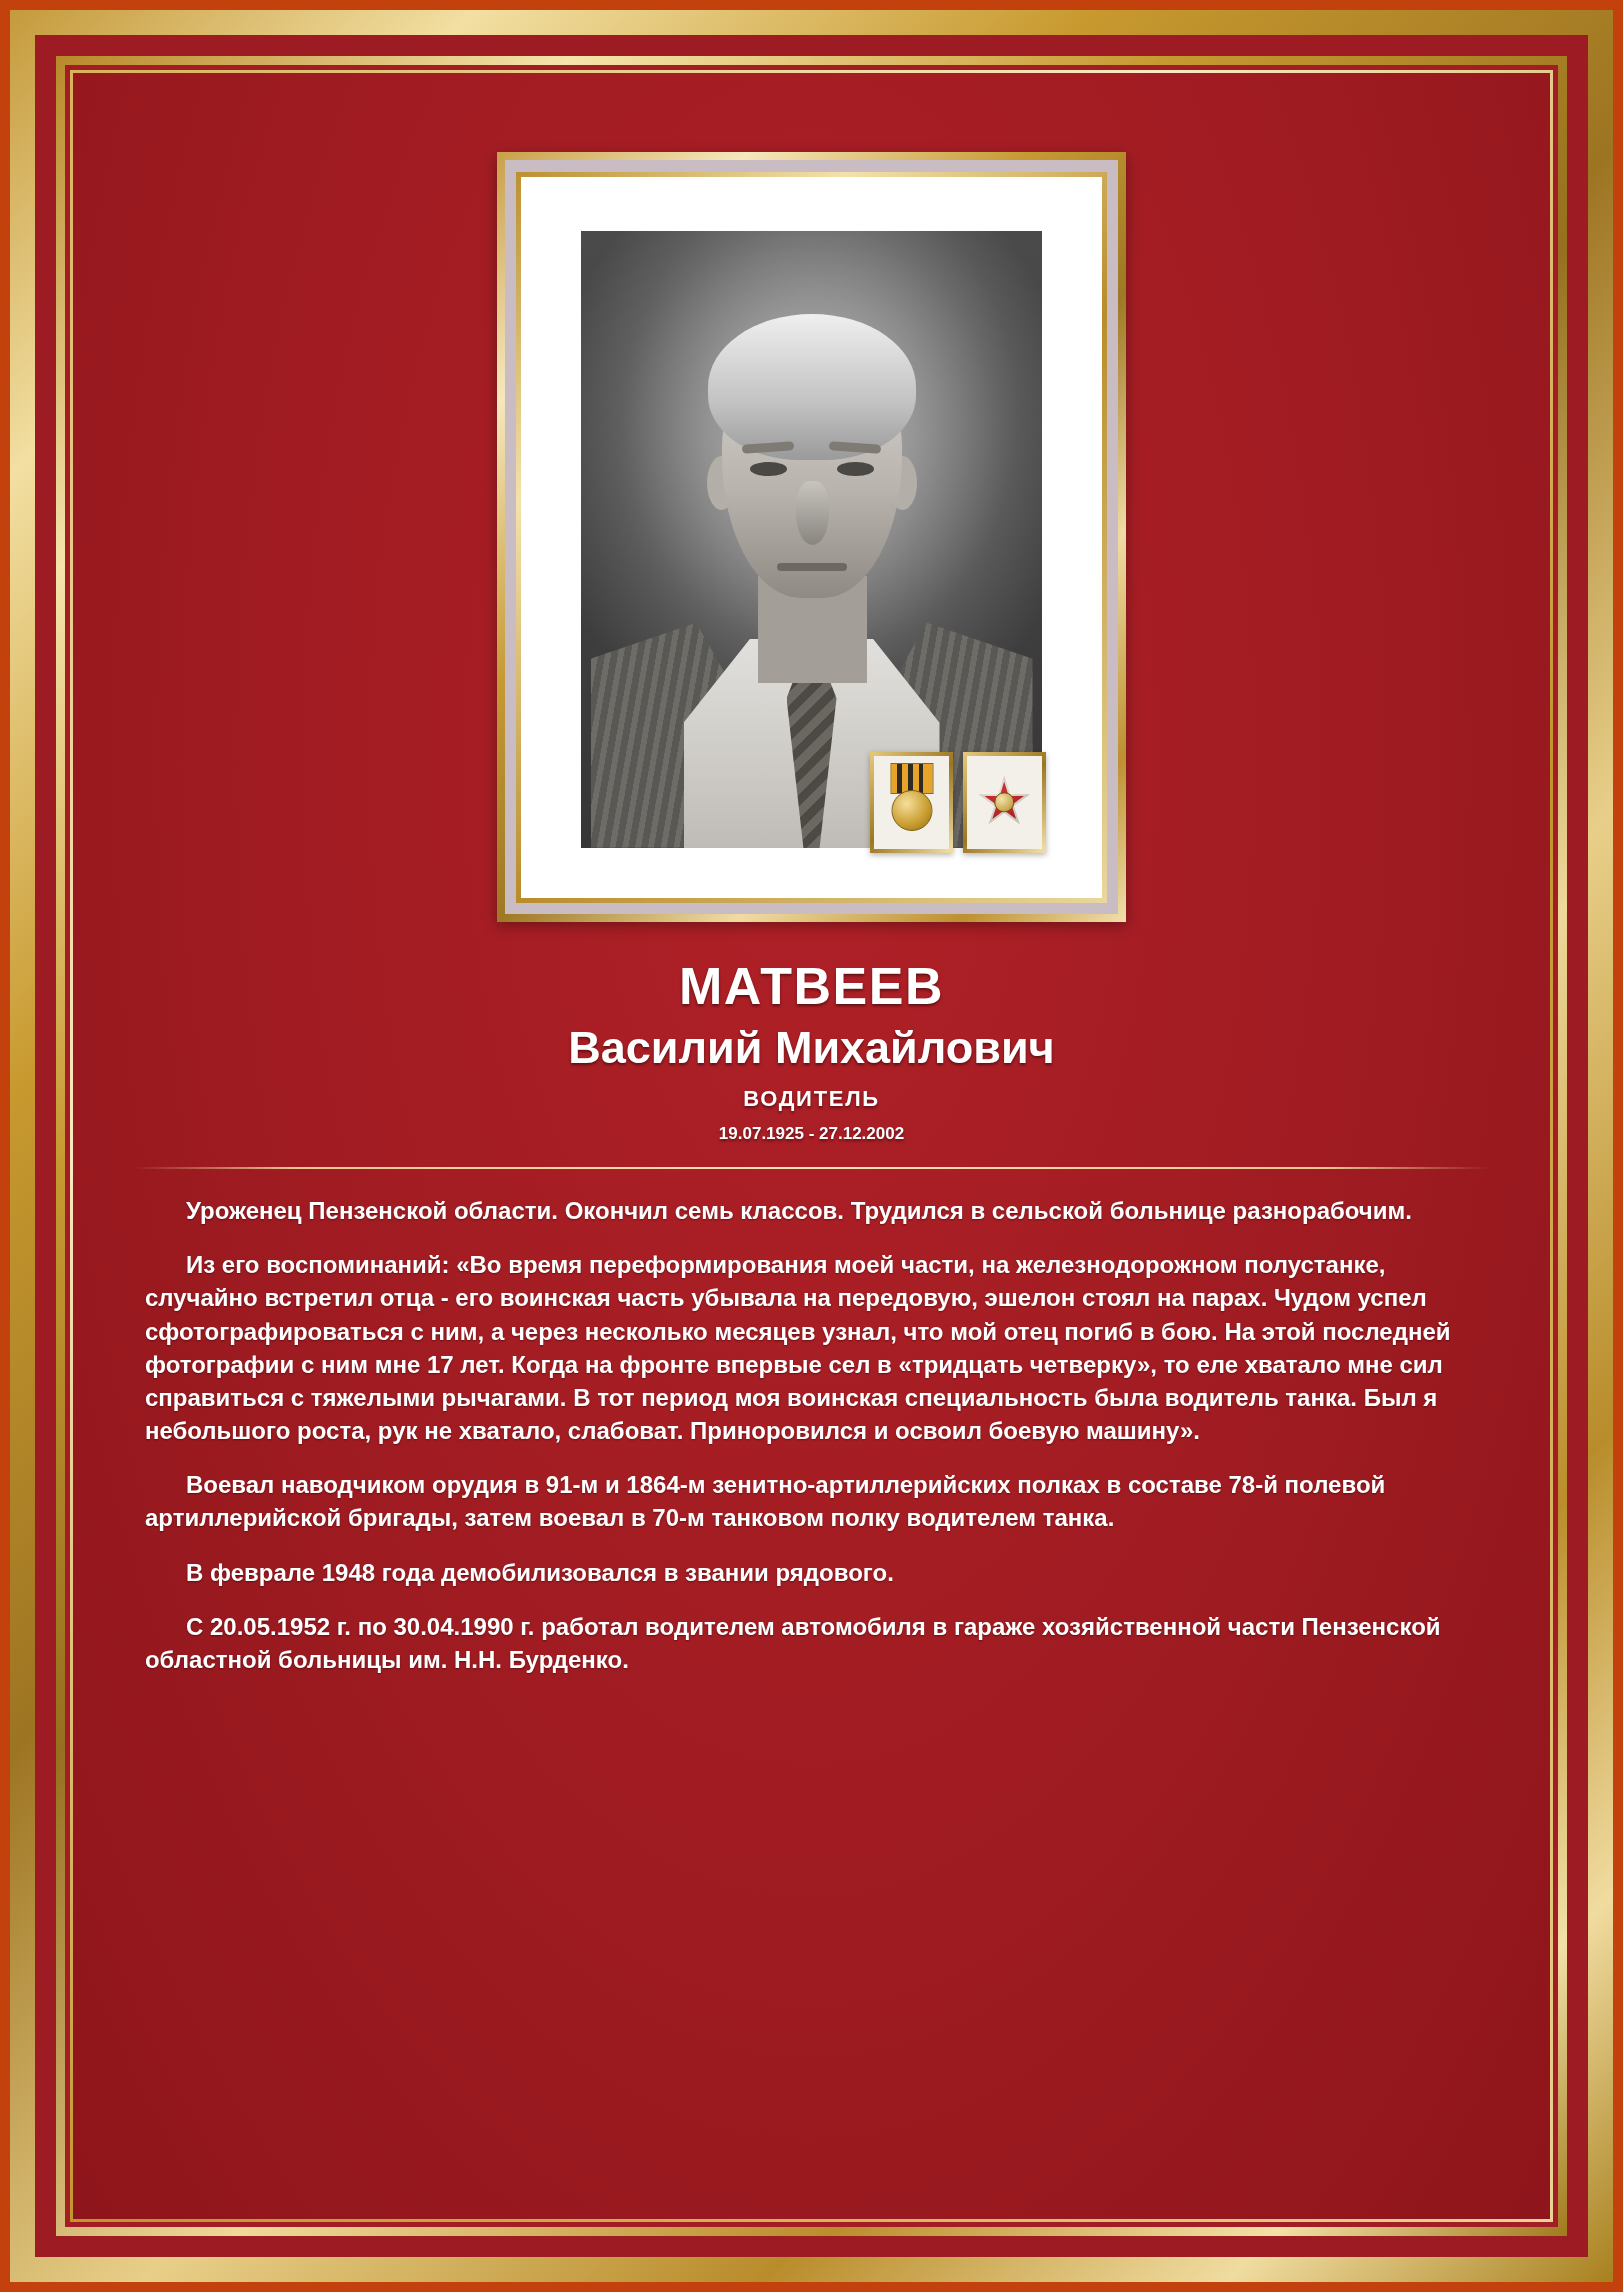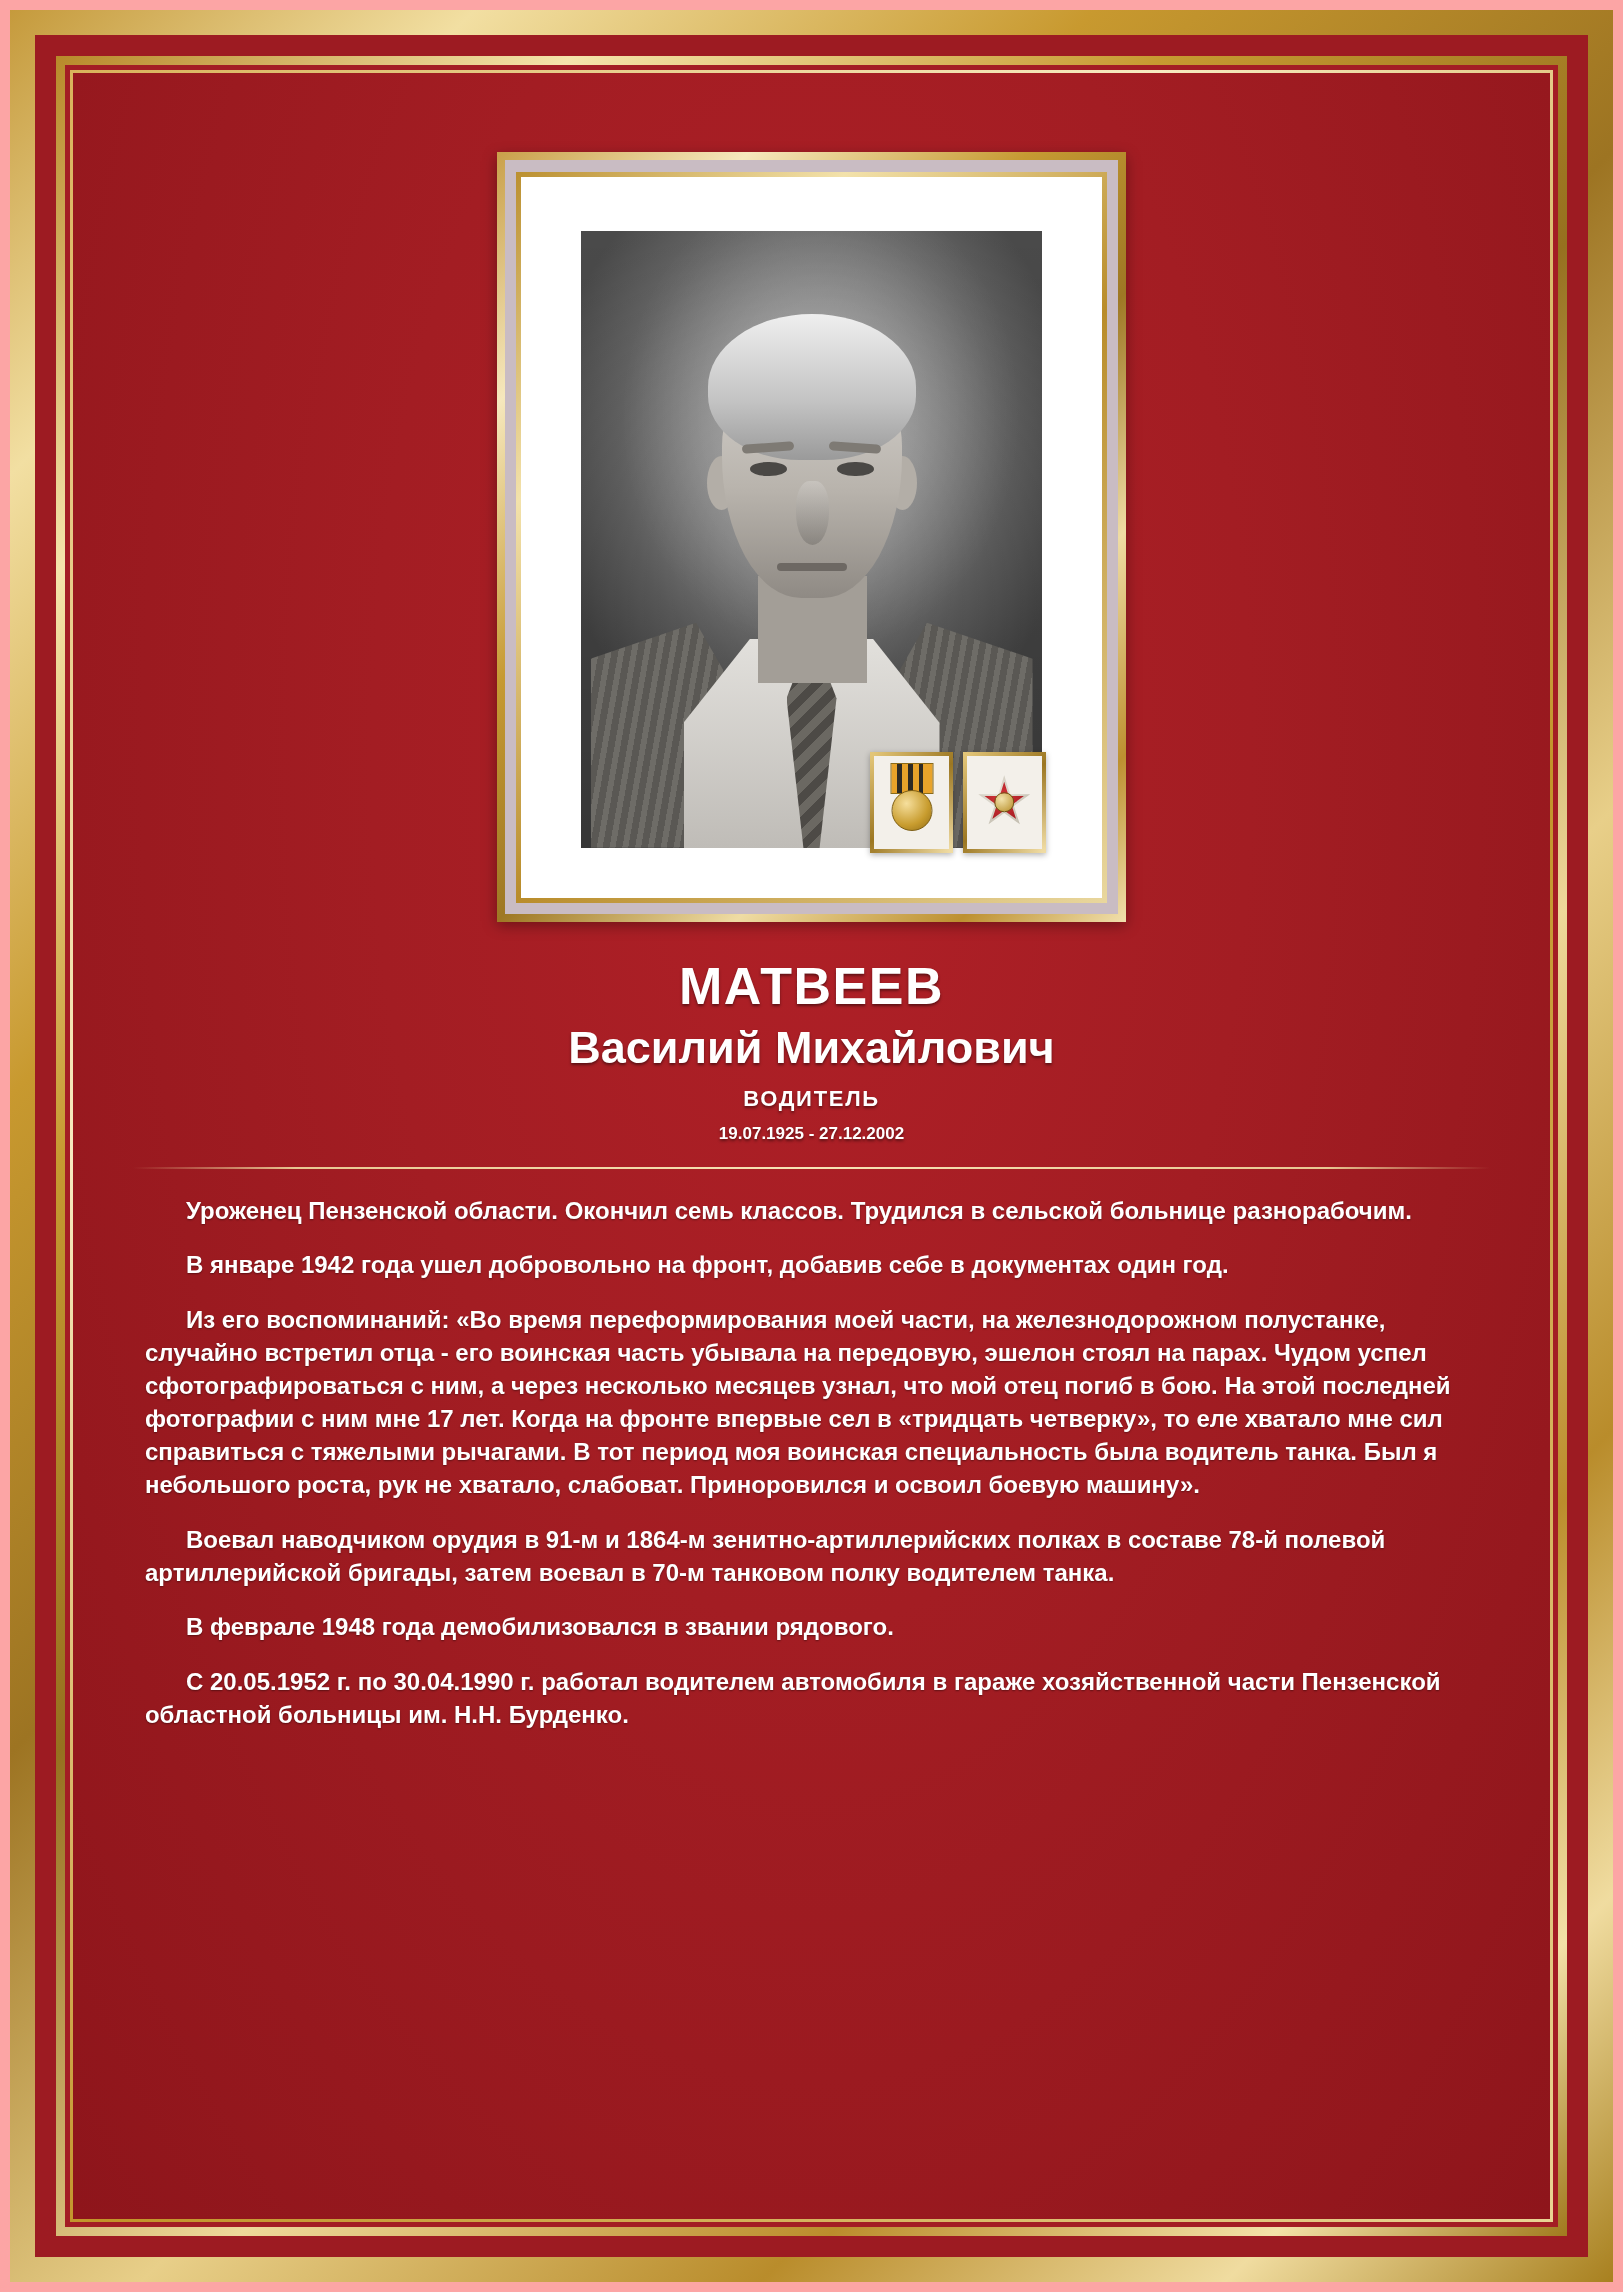--- a/index.html
+++ b/index.html
@@ -13,21 +13,21 @@
     font-family: "Liberation Sans", sans-serif;
     overflow: hidden;
   }
 
   
   .page {
     position: relative;
     width: 1623px;
     height: 2292px;
     box-sizing: border-box;
-    background: #fca5a5;
+    background: #c2410c;
     padding: 9.7px;
   }
   .frame-gold-outer {
     position: relative;
     width: 100%;
     height: 100%;
     box-sizing: border-box;
     background: linear-gradient(135deg, #c59a3c 0%, #f2dfa2 12%, #c8992f 28%,
                                 #9d7422 45%, #e8cf89 62%, #b98c2b 78%, #f0dca0 90%, #a8801f 100%);
     padding: 25px;
@@ -347,21 +347,20 @@
                 <div class="surname">МАТВЕЕВ</div>
                 <div class="given">Василий Михайлович</div>
                 <div class="role">ВОДИТЕЛЬ</div>
                 <div class="dates">19.07.1925 - 27.12.2002</div>
               </div>
 
               <div class="divider"></div>
 
               <div class="bio">
                 <p>Уроженец Пензенской области. Окончил семь классов. Трудился  в сельской больнице разнорабочим.</p>
-                <p>В январе 1942 года ушел добровольно на фронт, добавив себе в документах один год.</p>
                 <p>Из его воспоминаний: «Во время переформирования моей части, на железнодорожном полустанке, случайно встретил отца - его воинская часть убывала на передовую, эшелон стоял на парах. Чудом успел сфотографироваться с ним, а через несколько месяцев узнал, что мой отец погиб в бою. На этой последней фотографии с ним мне 17 лет. Когда  на фронте впервые сел в  «тридцать четверку», то еле хватало мне сил справиться с тяжелыми рычагами. В тот период моя воинская специальность была водитель танка. Был я небольшого роста, рук не хватало, слабоват. Приноровился и освоил боевую машину».</p>
                 <p>Воевал  наводчиком орудия в 91-м и 1864-м зенитно-артиллерийских полках в составе 78-й полевой артиллерийской бригады, затем воевал в 70-м танковом полку водителем танка.</p>
                 <p>В феврале 1948 года демобилизовался  в звании рядового.</p>
                 <p>С 20.05.1952 г.  по  30.04.1990 г. работал водителем автомобиля в гараже хозяйственной части Пензенской областной больницы им. Н.Н. Бурденко.</p>
               </div>
 
             </div>
           </div>
         </div>
       </div>

